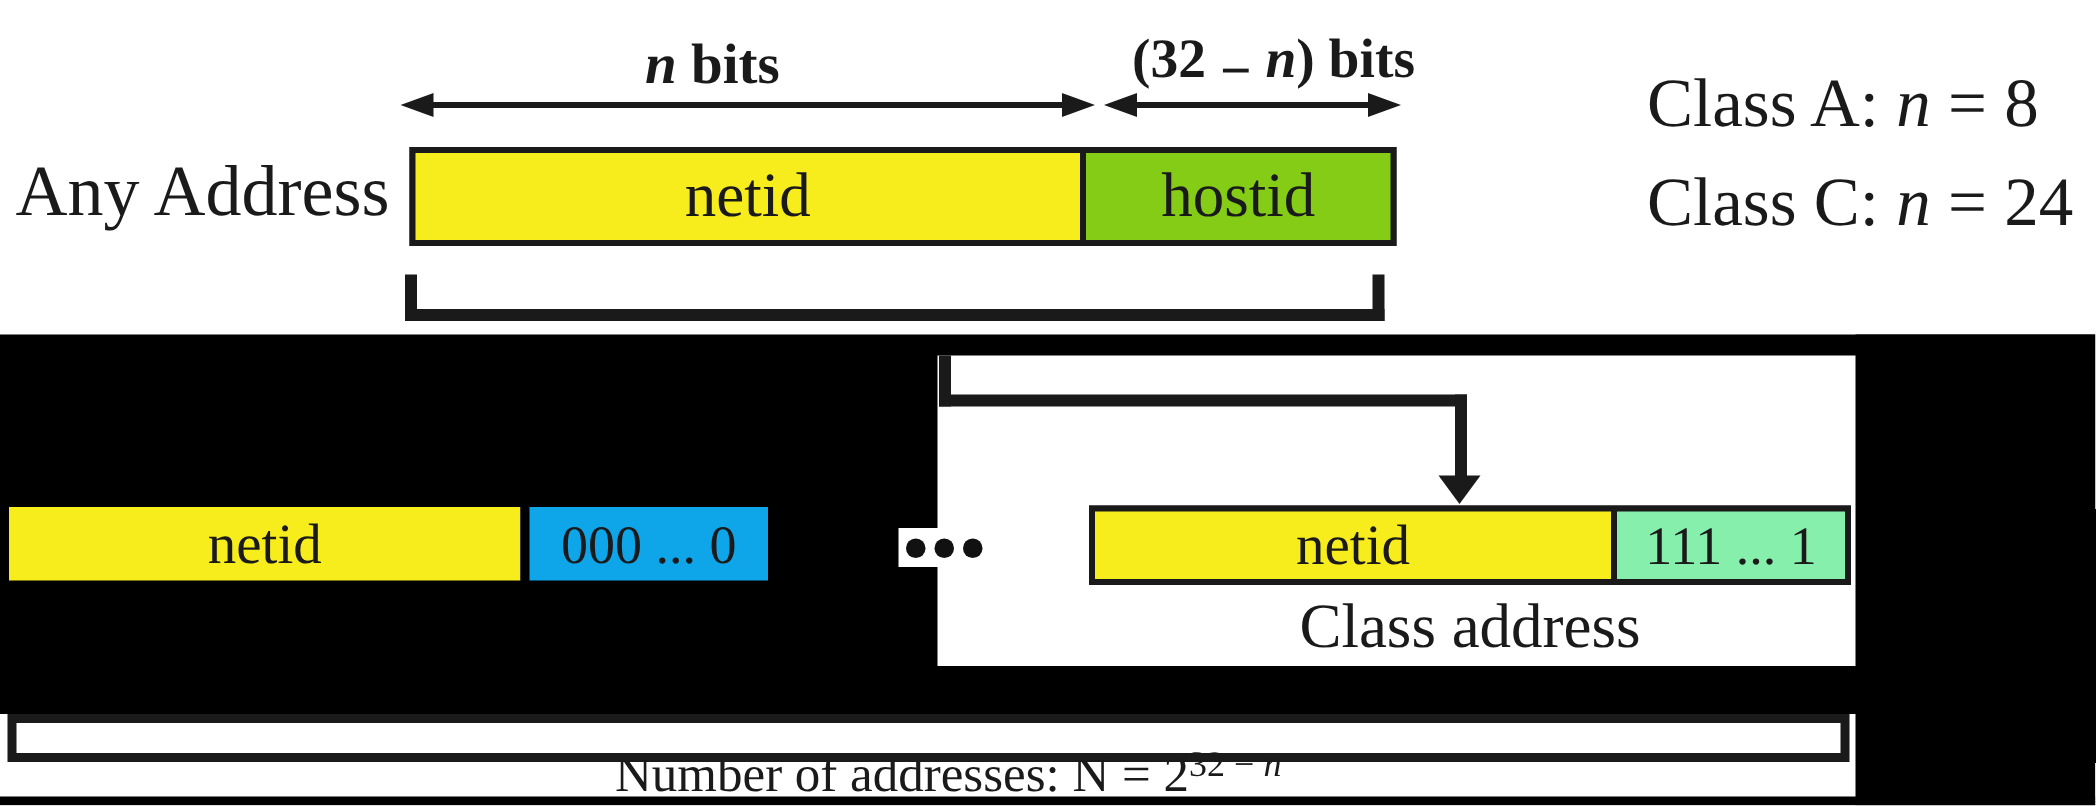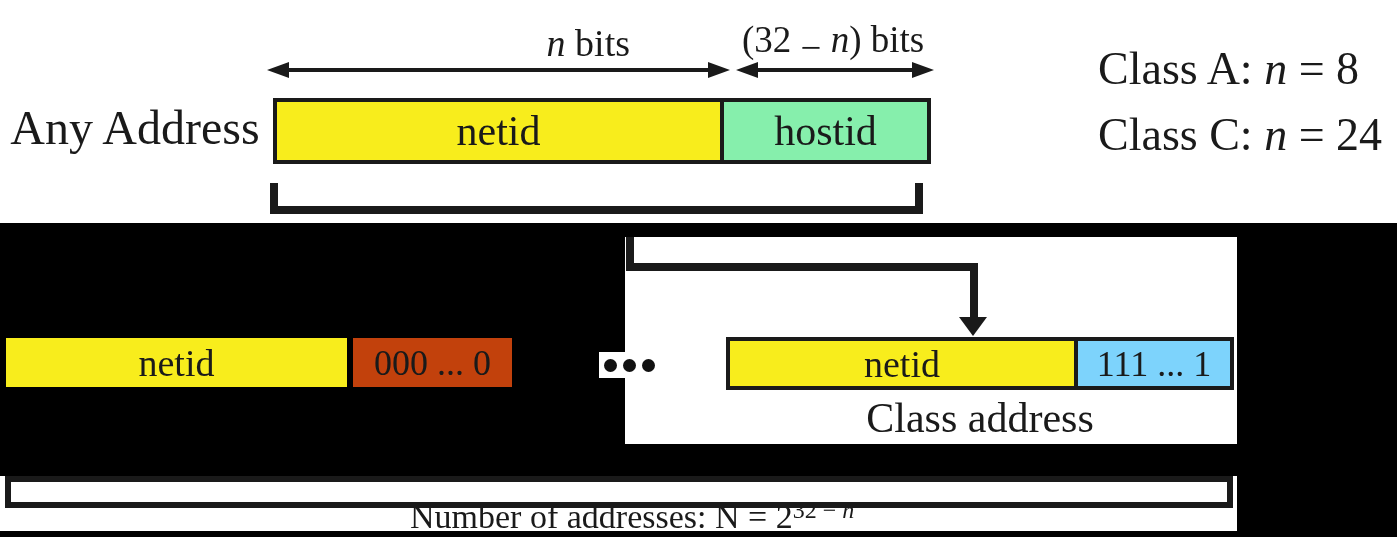--- a/index.html
+++ b/index.html
@@ -19,71 +19,71 @@
   #any-address{left:4px;top:104px;width:262px;font-size:48px;line-height:1;text-align:center;}
 
   #top-bar{
     left:273px;top:98px;width:658px;height:66px;
     box-sizing:border-box;border:4px solid #1a1a1a;
     display:flex;background:#1a1a1a;
   }
   .cell{display:flex;align-items:center;justify-content:center;height:100%;}
   #top-netid{width:443px;background:#F8ED1C;font-size:42px;}
   #top-divider{width:4px;background:#1a1a1a;height:100%;}
-  #top-hostid{flex:1;background:#86efac;font-size:42px;}
+  #top-hostid{flex:1;background:#84cc16;font-size:42px;}
 
   .harrow{height:16px;}
   .harrow .shaft{position:absolute;left:15px;right:15px;top:6px;height:4px;background:#1a1a1a;}
   .ah{position:absolute;width:0;height:0;top:0;}
   .ah-left{left:0;border-top:8px solid transparent;border-bottom:8px solid transparent;border-right:22px solid #1a1a1a;}
   .ah-right{right:0;border-top:8px solid transparent;border-bottom:8px solid transparent;border-left:22px solid #1a1a1a;}
   #arrow-n{left:267px;top:62px;width:463px;}
   #arrow-32n{left:736px;top:62px;width:198px;}
 
-  #n-bits{left:430px;top:24px;width:200px;text-align:right;font-size:38px;line-height:1;}
-  #n32-bits{left:742px;top:21px;width:214px;text-align:left;font-size:37px;line-height:1;}
+  #n-bits{left:430px;top:24px;width:200px;text-align:left;font-size:38px;line-height:1;font-weight:bold;}
+  #n32-bits{left:742px;top:21px;width:214px;text-align:center;font-size:37px;line-height:1;font-weight:bold;}
   .low-dash{display:inline-block;position:relative;top:0.22em;}
 
   .bracket{background:#1a1a1a;}
   #br-tick-l{left:270px;top:183px;width:8px;height:31px;}
   #br-line{left:270px;top:206px;width:653px;height:8px;}
   #br-tick-r{left:915px;top:183px;width:8px;height:31px;}
 
   #class-list{left:1098px;top:36px;font-size:46px;line-height:66px;}
 
   
   #band{left:0;top:223px;width:1397px;height:253px;background:#000000;}
   #right-column{left:1237px;top:223px;width:160px;height:314px;background:#000000;}
   #white-box{left:625px;top:237px;width:612px;height:207px;background:#ffffff;}
 
   #first-bar{left:6px;top:338px;width:506px;height:49px;display:flex;background:#000;}
   #first-netid{width:341px;background:#F8ED1C;font-size:38px;}
   #first-div{width:6px;background:#000000;height:100%;}
-  #first-bits{flex:1;background:#c2410c;font-size:36px;}
+  #first-bits{flex:1;background:#0ea5e9;font-size:36px;}
 
   #dots-halo{left:599px;top:352px;width:46px;height:26px;background:#ffffff;}
   .dot{position:absolute;width:13px;height:13px;border-radius:50%;background:#111;top:359px;}
   #dot1{left:604px;} #dot2{left:623px;} #dot3{left:642px;}
 
   .elbow{background:#1a1a1a;}
   #elbow-v1{left:626px;top:237px;width:8px;height:34px;}
   #elbow-h{left:626px;top:263px;width:352px;height:8px;}
   #elbow-v2{left:970px;top:263px;width:8px;height:55px;}
   #elbow-head{left:959px;top:317px;width:0;height:0;
     border-left:14px solid transparent;border-right:14px solid transparent;
     border-top:19px solid #1a1a1a;}
 
   #last-bar{
     left:726px;top:337px;width:508px;height:53px;
     box-sizing:border-box;border:4px solid #1a1a1a;
     display:flex;background:#1a1a1a;
   }
   #last-netid{width:344px;background:#F8ED1C;font-size:38px;}
   #last-div{width:4px;background:#1a1a1a;height:100%;}
-  #last-bits{flex:1;background:#7dd3fc;font-size:36px;}
+  #last-bits{flex:1;background:#86efac;font-size:36px;}
   #last-caption{left:726px;top:397px;width:508px;text-align:center;font-size:42px;line-height:1;}
 
   
   #range-bar{
     left:5px;top:476px;width:1228px;height:32px;
     box-sizing:border-box;border:6px solid #1a1a1a;background:#ffffff;
   }
   #formula{left:410px;top:498px;font-size:34px;line-height:38px;}
   #formula .exp{font-size:24px;position:relative;top:-10px;}
   #bottom-strip{left:0;top:531px;width:1397px;height:6px;background:#000000;}

